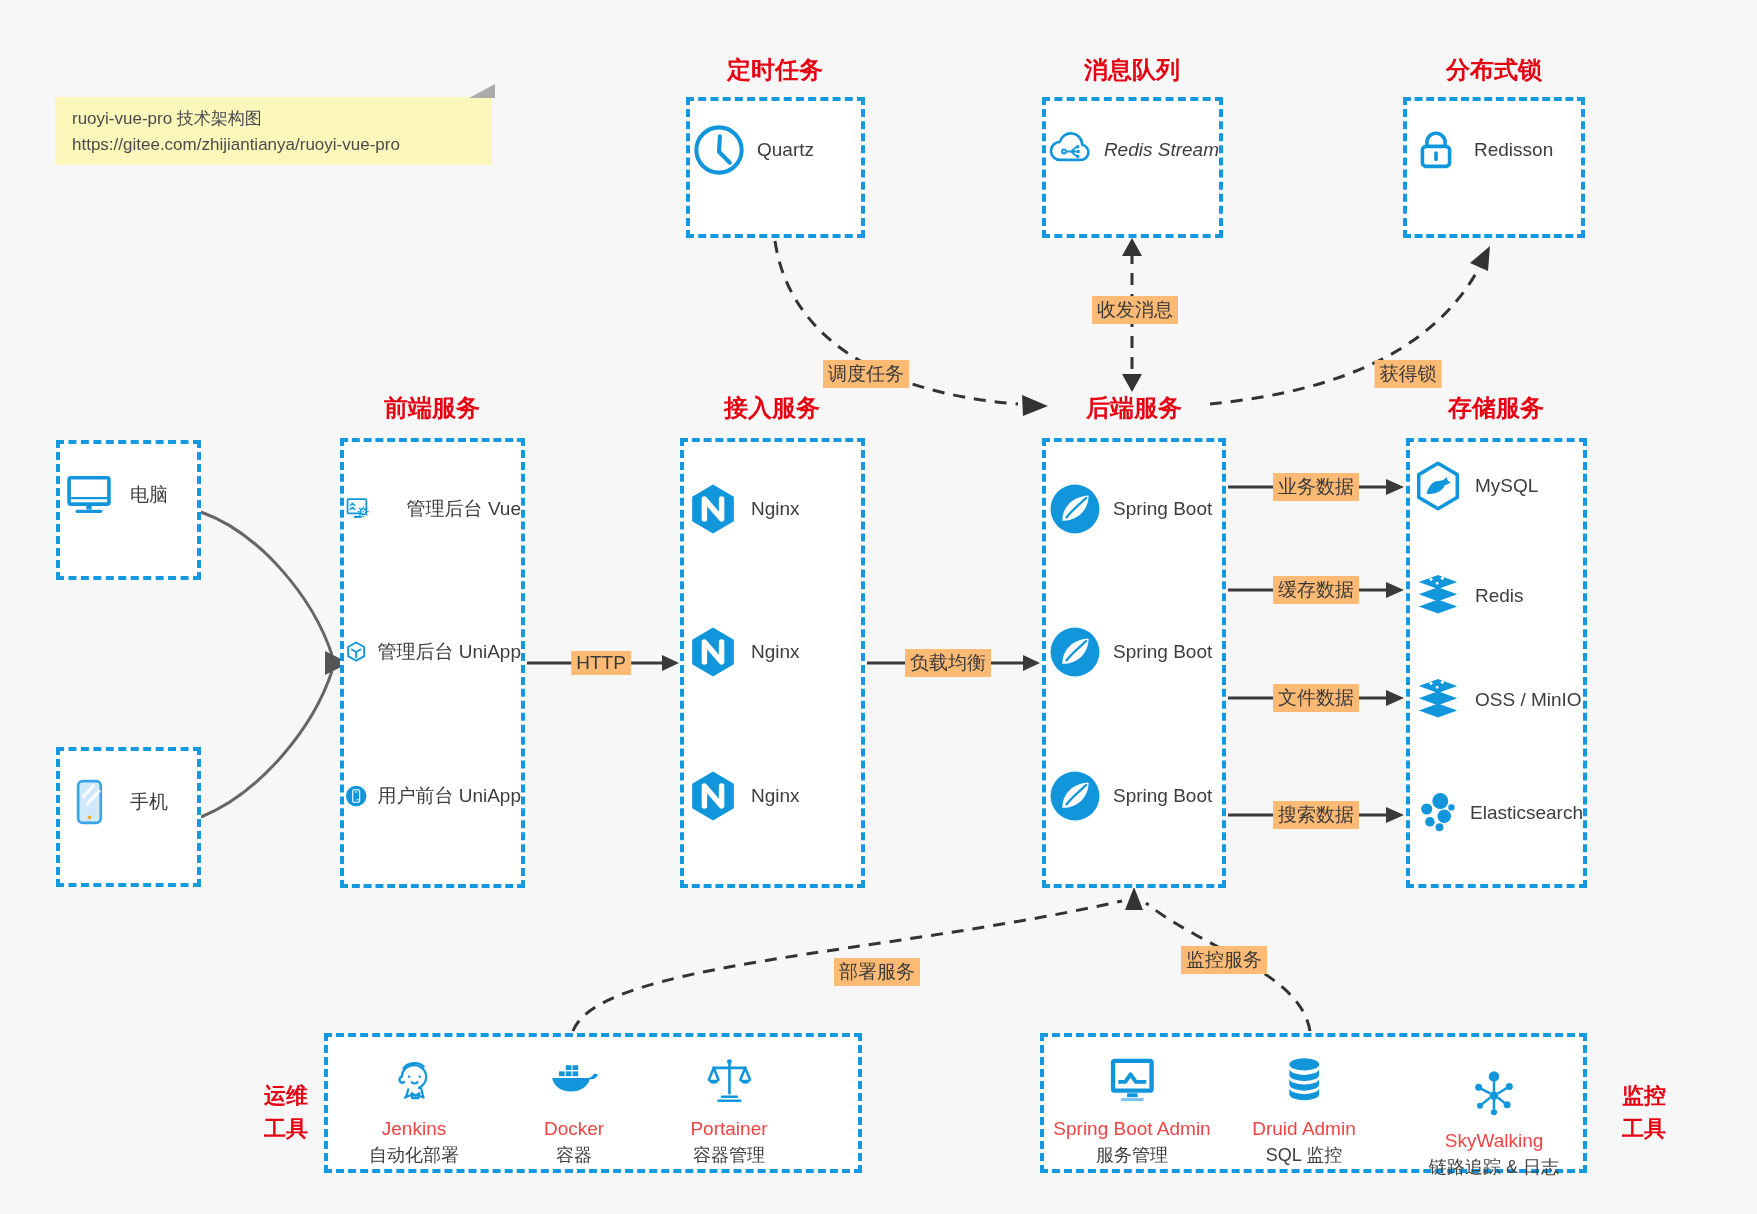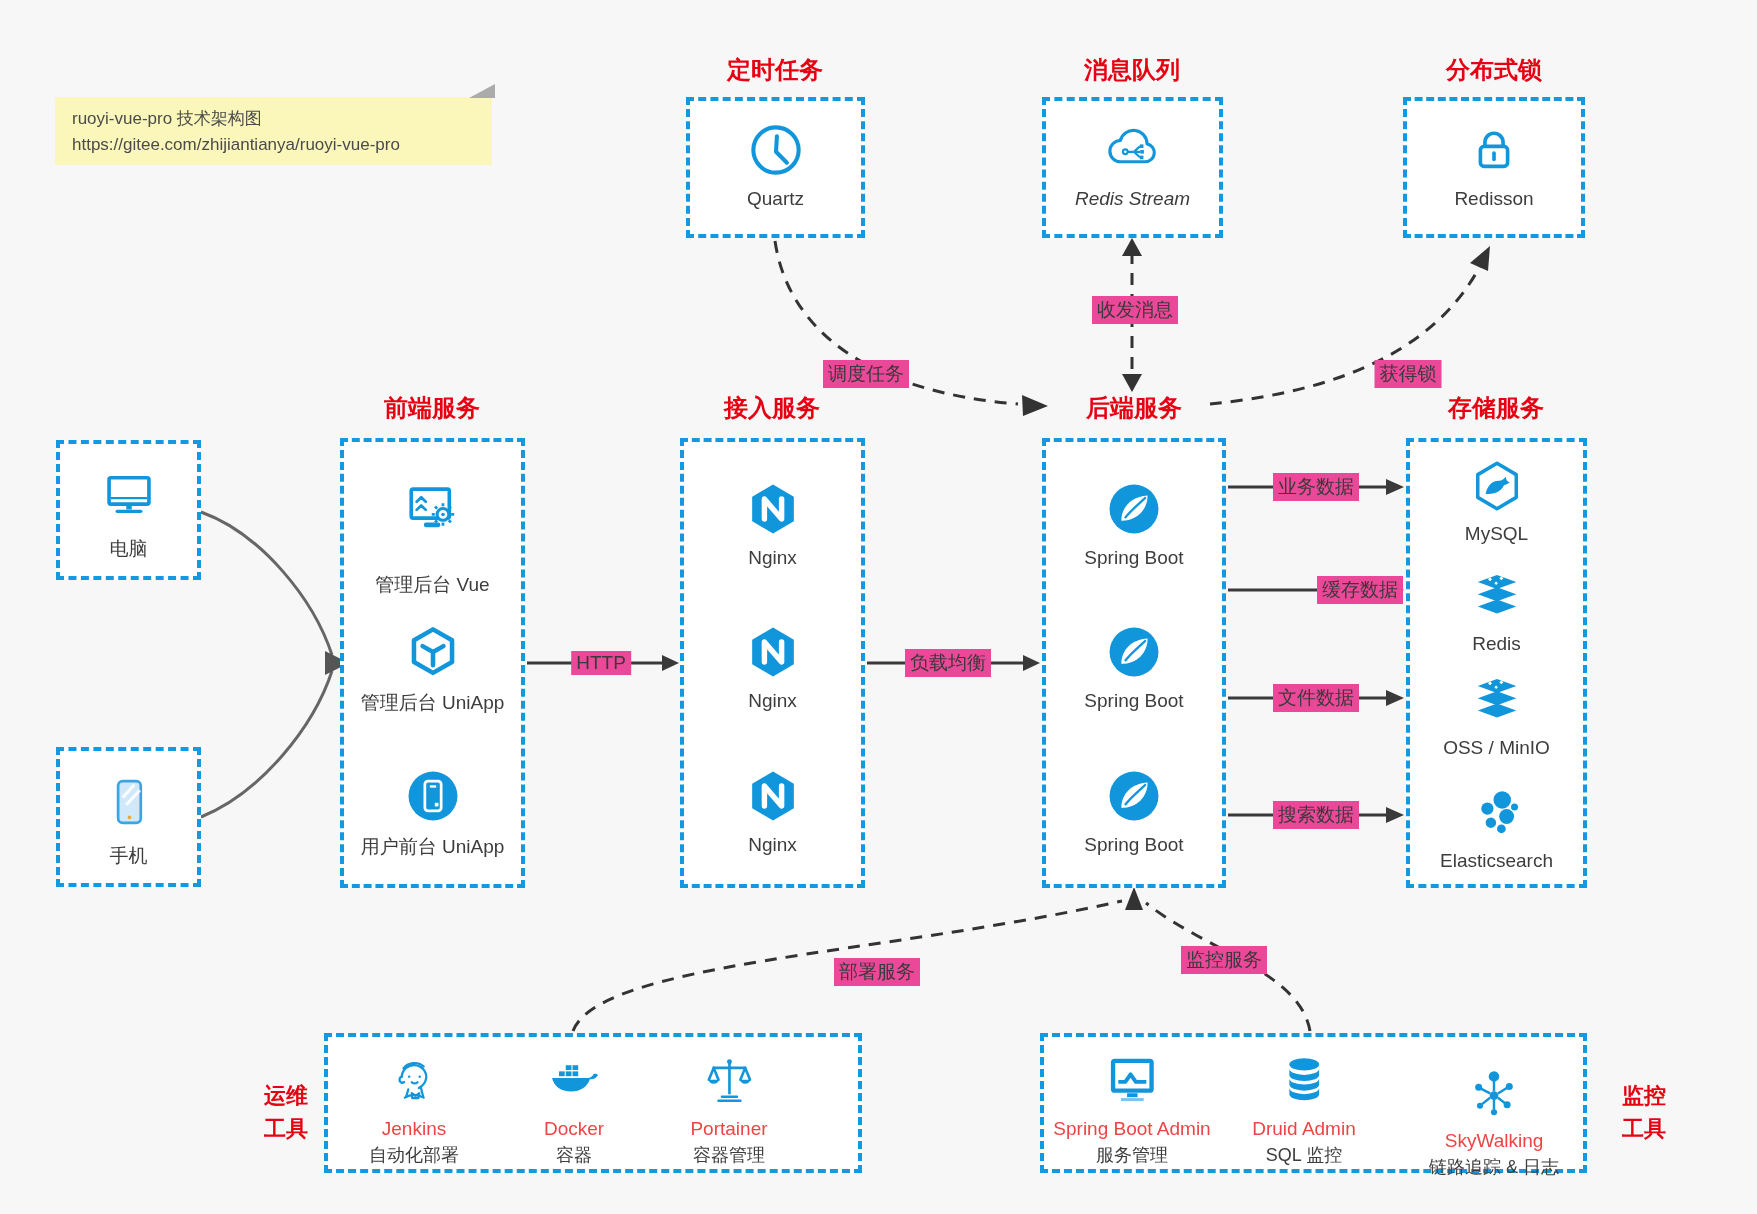--- a/index.html
+++ b/index.html
@@ -4,26 +4,26 @@
 <style>
   html,body{margin:0;padding:0;background:#f7f7f7;}
   .canvas{position:relative;width:1757px;height:1214px;background:#f7f7f7;overflow:hidden;
           font-family:"Liberation Sans","DejaVu Sans",sans-serif;color:#3d3d3d;}
   .wires{position:absolute;left:0;top:0;width:1757px;height:1214px;}
   .dbox{position:absolute;border:4px dashed #1499e0;background:#fff;box-sizing:border-box;}
   .svc-title{position:absolute;transform:translate(-50%,-50%);color:#e60012;font-weight:bold;
              font-size:24px;white-space:nowrap;}
   .side-title{position:absolute;color:#e60012;font-weight:bold;font-size:22px;line-height:33px;
               text-align:center;width:70px;}
-  .item{position:absolute;left:0;right:0;display:flex;flex-direction:column;align-items:center;gap:9px;}
+  .item{position:absolute;left:0;right:0;display:flex;align-items:center;gap:9px;}
   .blabel{font-size:19px;color:#3d3d3d;white-space:nowrap;}
   .bitem{position:absolute;transform:translateX(-50%);display:flex;flex-direction:column;align-items:center;}
   .bname{font-size:19px;color:#ef4444;margin-top:9px;white-space:nowrap;}
   .bdesc{font-size:18px;color:#3d3d3d;margin-top:3px;white-space:nowrap;}
-  .elabel{position:absolute;transform:translate(-50%,-50%);background:#ec4899;padding:1px 5px;
+  .elabel{position:absolute;transform:translate(-50%,-50%);background:#fdba74;padding:1px 5px;
           font-size:19px;color:#3a3a3a;white-space:nowrap;}
   .note{position:absolute;left:55px;top:97px;width:437px;height:68px;background:#fbf7ba;
         box-sizing:border-box;padding:9px 0 0 17px;font-size:17px;line-height:1.5;color:#4b4b4b;}
   .note::after{content:"";position:absolute;right:-3px;top:-13px;width:0;height:0;
         border-left:26px solid transparent;border-bottom:14px solid #ababab;}
   svg.ic{display:block;}
 </style>
 </head>
 <body>
 
@@ -382,21 +382,21 @@
         </g>
       </svg>
       <div class="bname">SkyWalking</div>
       <div class="bdesc">链路追踪 &amp; 日志</div>
     </div>
   </div>
 
   <div class="elabel" style="left:601px;top:663px;">HTTP</div>
   <div class="elabel" style="left:948px;top:663px;">负载均衡</div>
   <div class="elabel" style="left:1316px;top:487px;">业务数据</div>
-  <div class="elabel" style="left:1316px;top:590px;margin-left:44px;">缓存数据</div>
+  <div class="elabel" style="left:1316px;top:590px;">缓存数据</div>
   <div class="elabel" style="left:1316px;top:698px;">文件数据</div>
   <div class="elabel" style="left:1316px;top:815px;">搜索数据</div>
   <div class="elabel" style="left:866px;top:374px;">调度任务</div>
   <div class="elabel" style="left:1135px;top:310px;">收发消息</div>
   <div class="elabel" style="left:1408px;top:374px;">获得锁</div>
   <div class="elabel" style="left:877px;top:972px;">部署服务</div>
   <div class="elabel" style="left:1224px;top:960px;">监控服务</div>
 
 </div>
 

